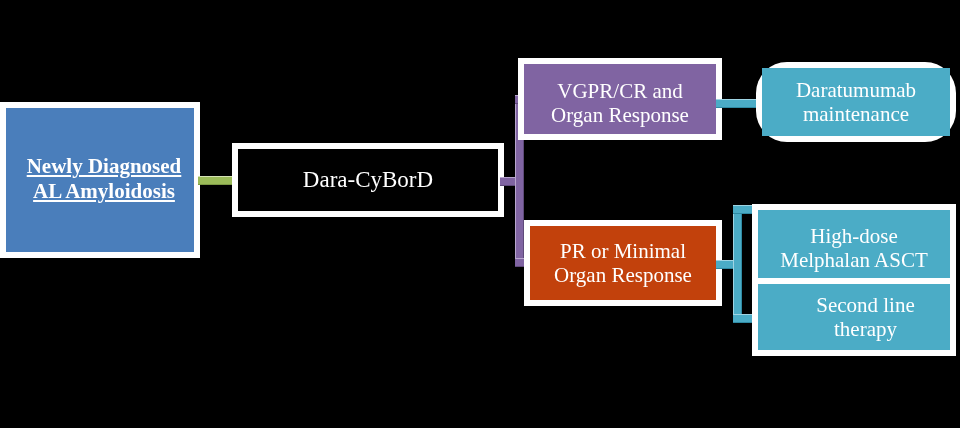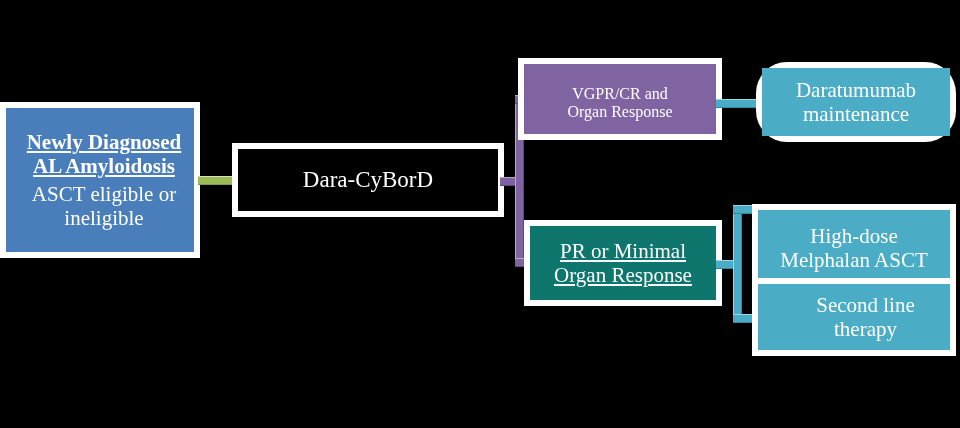--- a/index.html
+++ b/index.html
@@ -51,24 +51,24 @@
   #node-diagnosis .fill { background: #4A7EBB; flex-direction: column; }
   #node-diagnosis .label  { font-size: 21px; margin-left: 8px; }
   #node-diagnosis .label.underline { font-size: 21px; margin-bottom: 3px; }
 
   #node-dara { left: 232px; top: 143px; width: 272px; height: 74px; }
   #node-dara .fill { background: #000000; }
   #node-dara .label { font-size: 23px; }
 
   #node-vgpr { left: 518px; top: 58px; width: 204px; height: 82px; }
   #node-vgpr .fill { background: #8064A2; }
-  #node-vgpr .label { font-size: 16px; margin-top: 8px; }
+  #node-vgpr .label { font-size: 21px; margin-top: 8px; }
 
   #node-pr { left: 524px; top: 220px; width: 198px; height: 86px; }
-  #node-pr .fill { background: #0f766e; text-decoration: underline; }
+  #node-pr .fill { background: #c2410c; }
   #node-pr .label { font-size: 21px; }
 
   #node-dara-maint { left: 756px; top: 62px; width: 200px; height: 80px; border-radius: 31px; }
   #node-dara-maint .fill { background: #4BACC6; }
   #node-dara-maint .label { font-size: 21px; }
 
   #node-melphalan { left: 752px; top: 168px; width: 204px; height: 88px; margin-top: 36px; }
   #node-melphalan .fill { background: #4BACC6; }
   #node-melphalan .label { font-size: 21px; }
 
@@ -152,22 +152,20 @@
 </style>
 </head>
 <body>
 
 <div id="canvas">
 
   <div class="node" id="node-diagnosis">
     <div class="fill">
       <span class="label underline">Newly Diagnosed
 AL Amyloidosis</span>
-      <span class="label">ASCT eligible or
-ineligible</span>
     </div>
   </div>
 
   <div class="conn" id="conn-green"></div>
 
   <div class="node" id="node-dara">
     <div class="fill">
       <span class="label">Dara-CyBorD</span>
     </div>
   </div>

